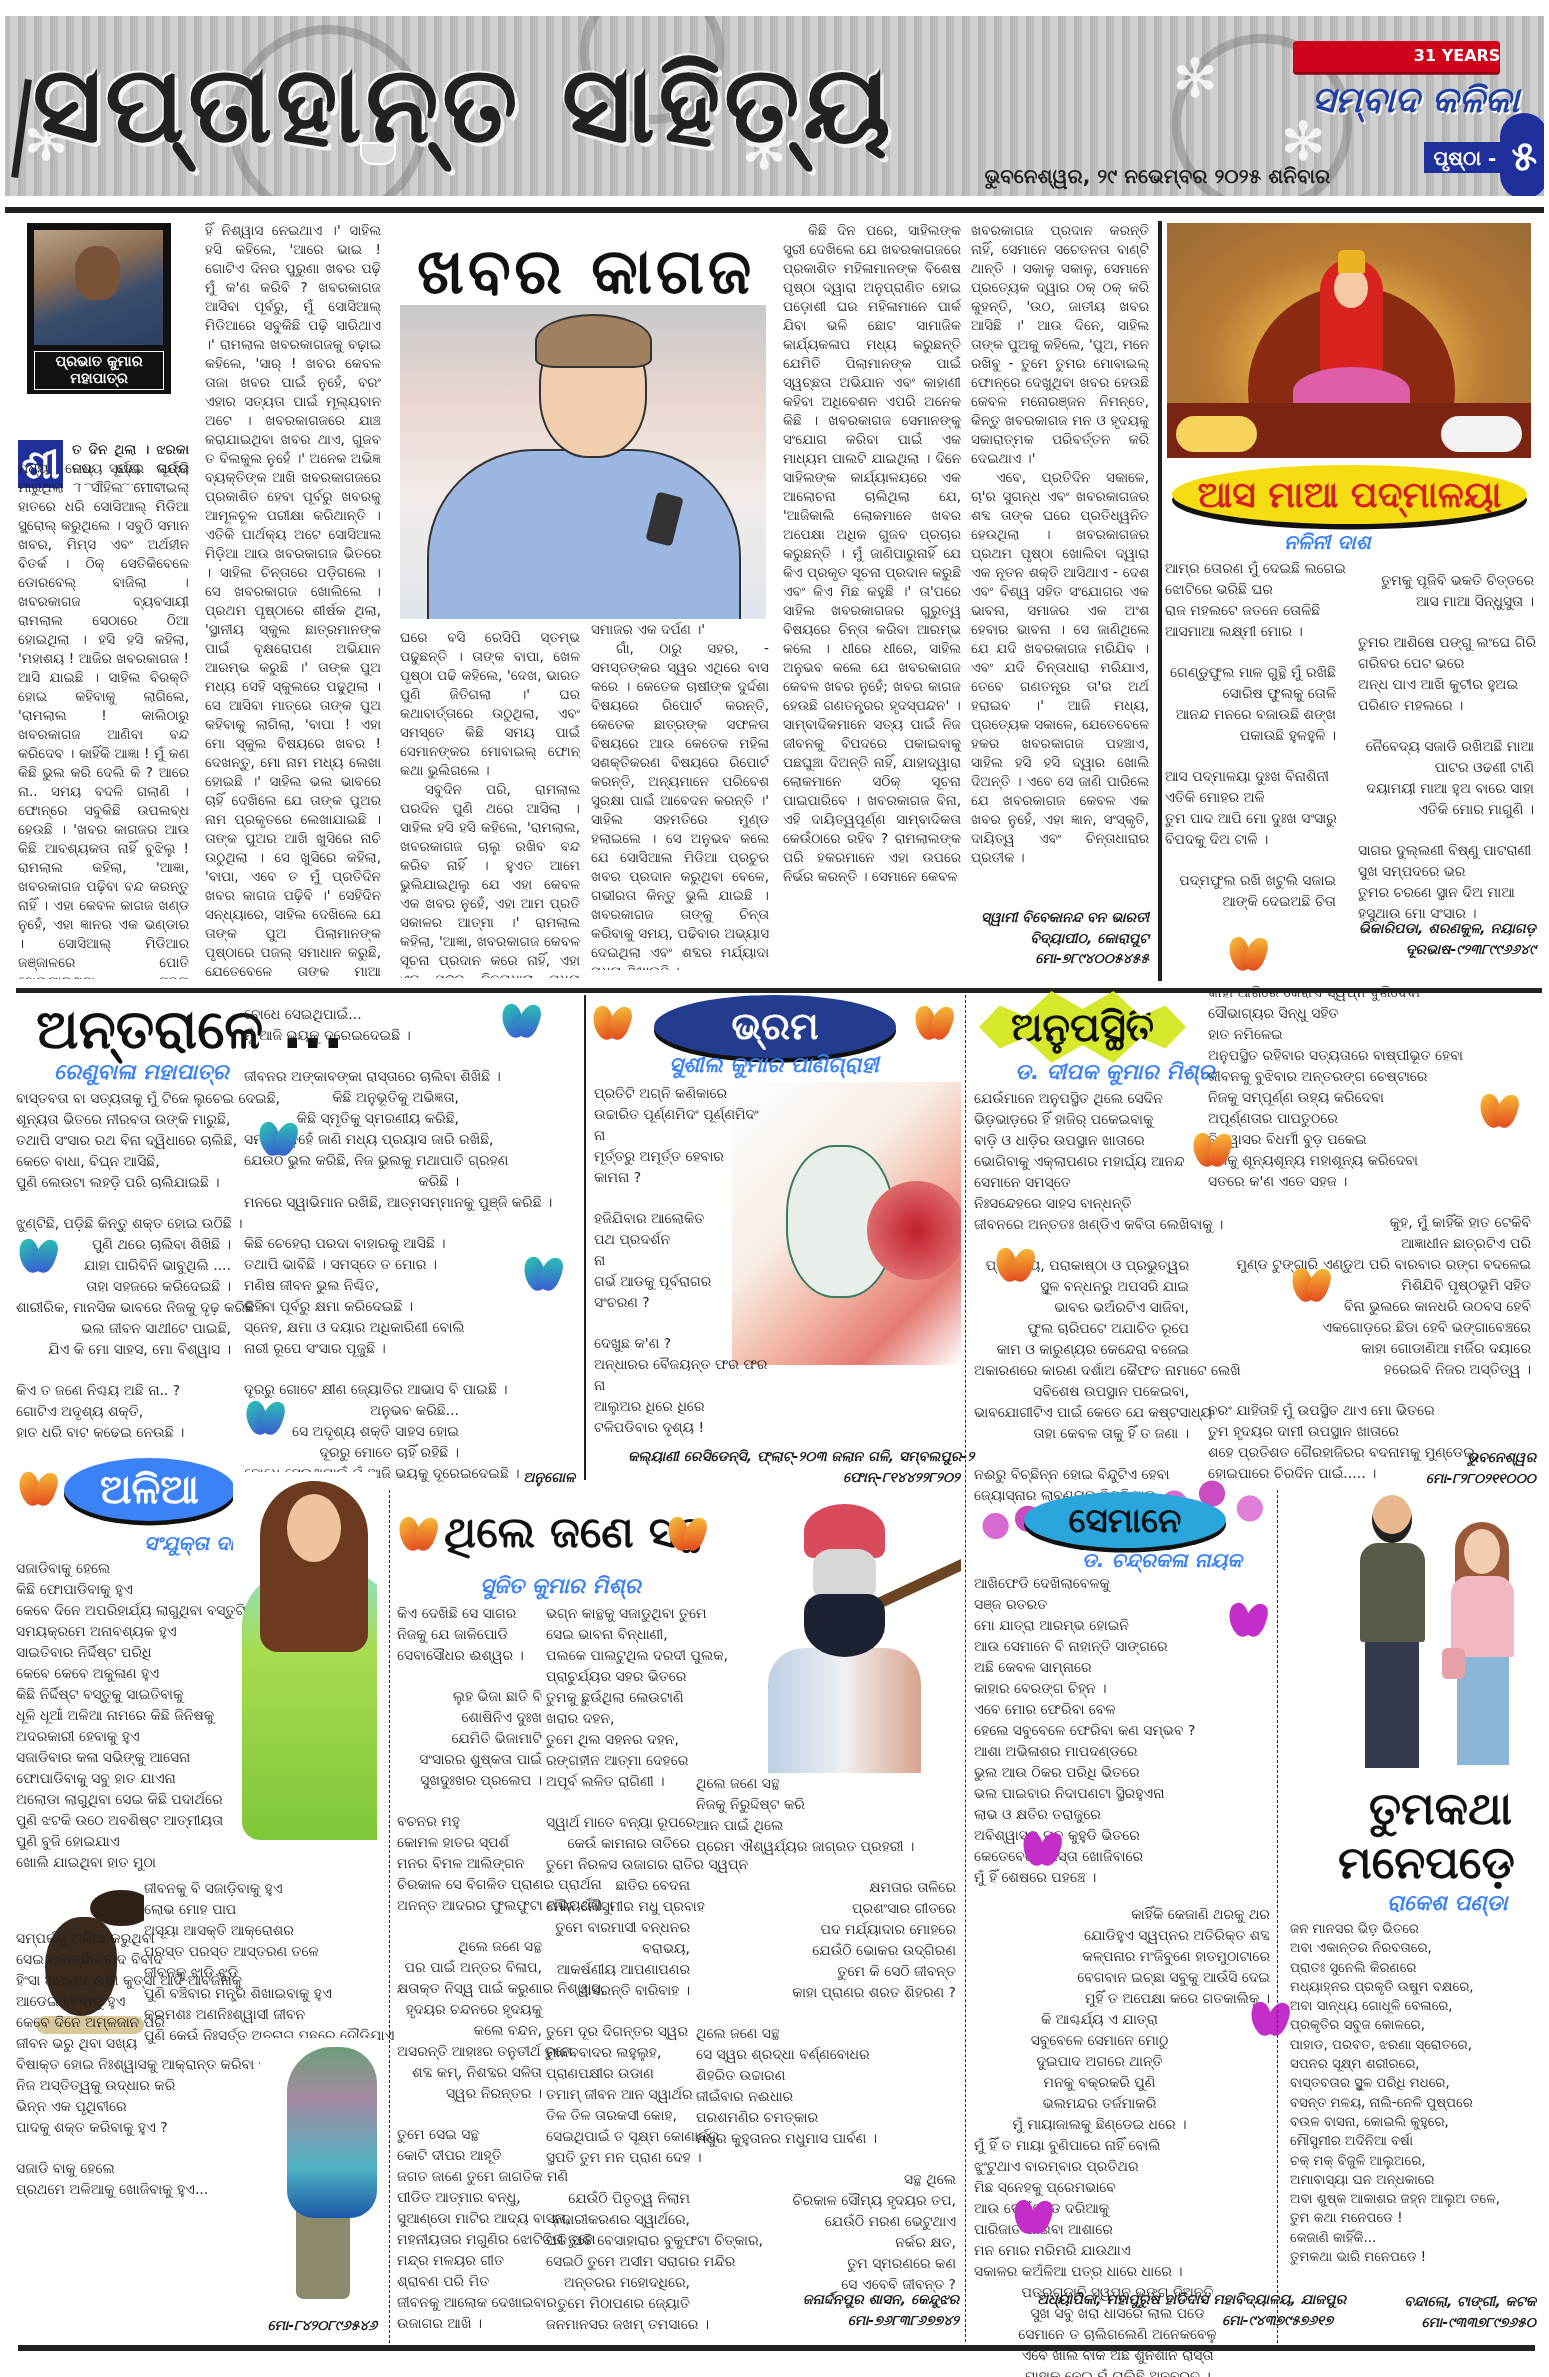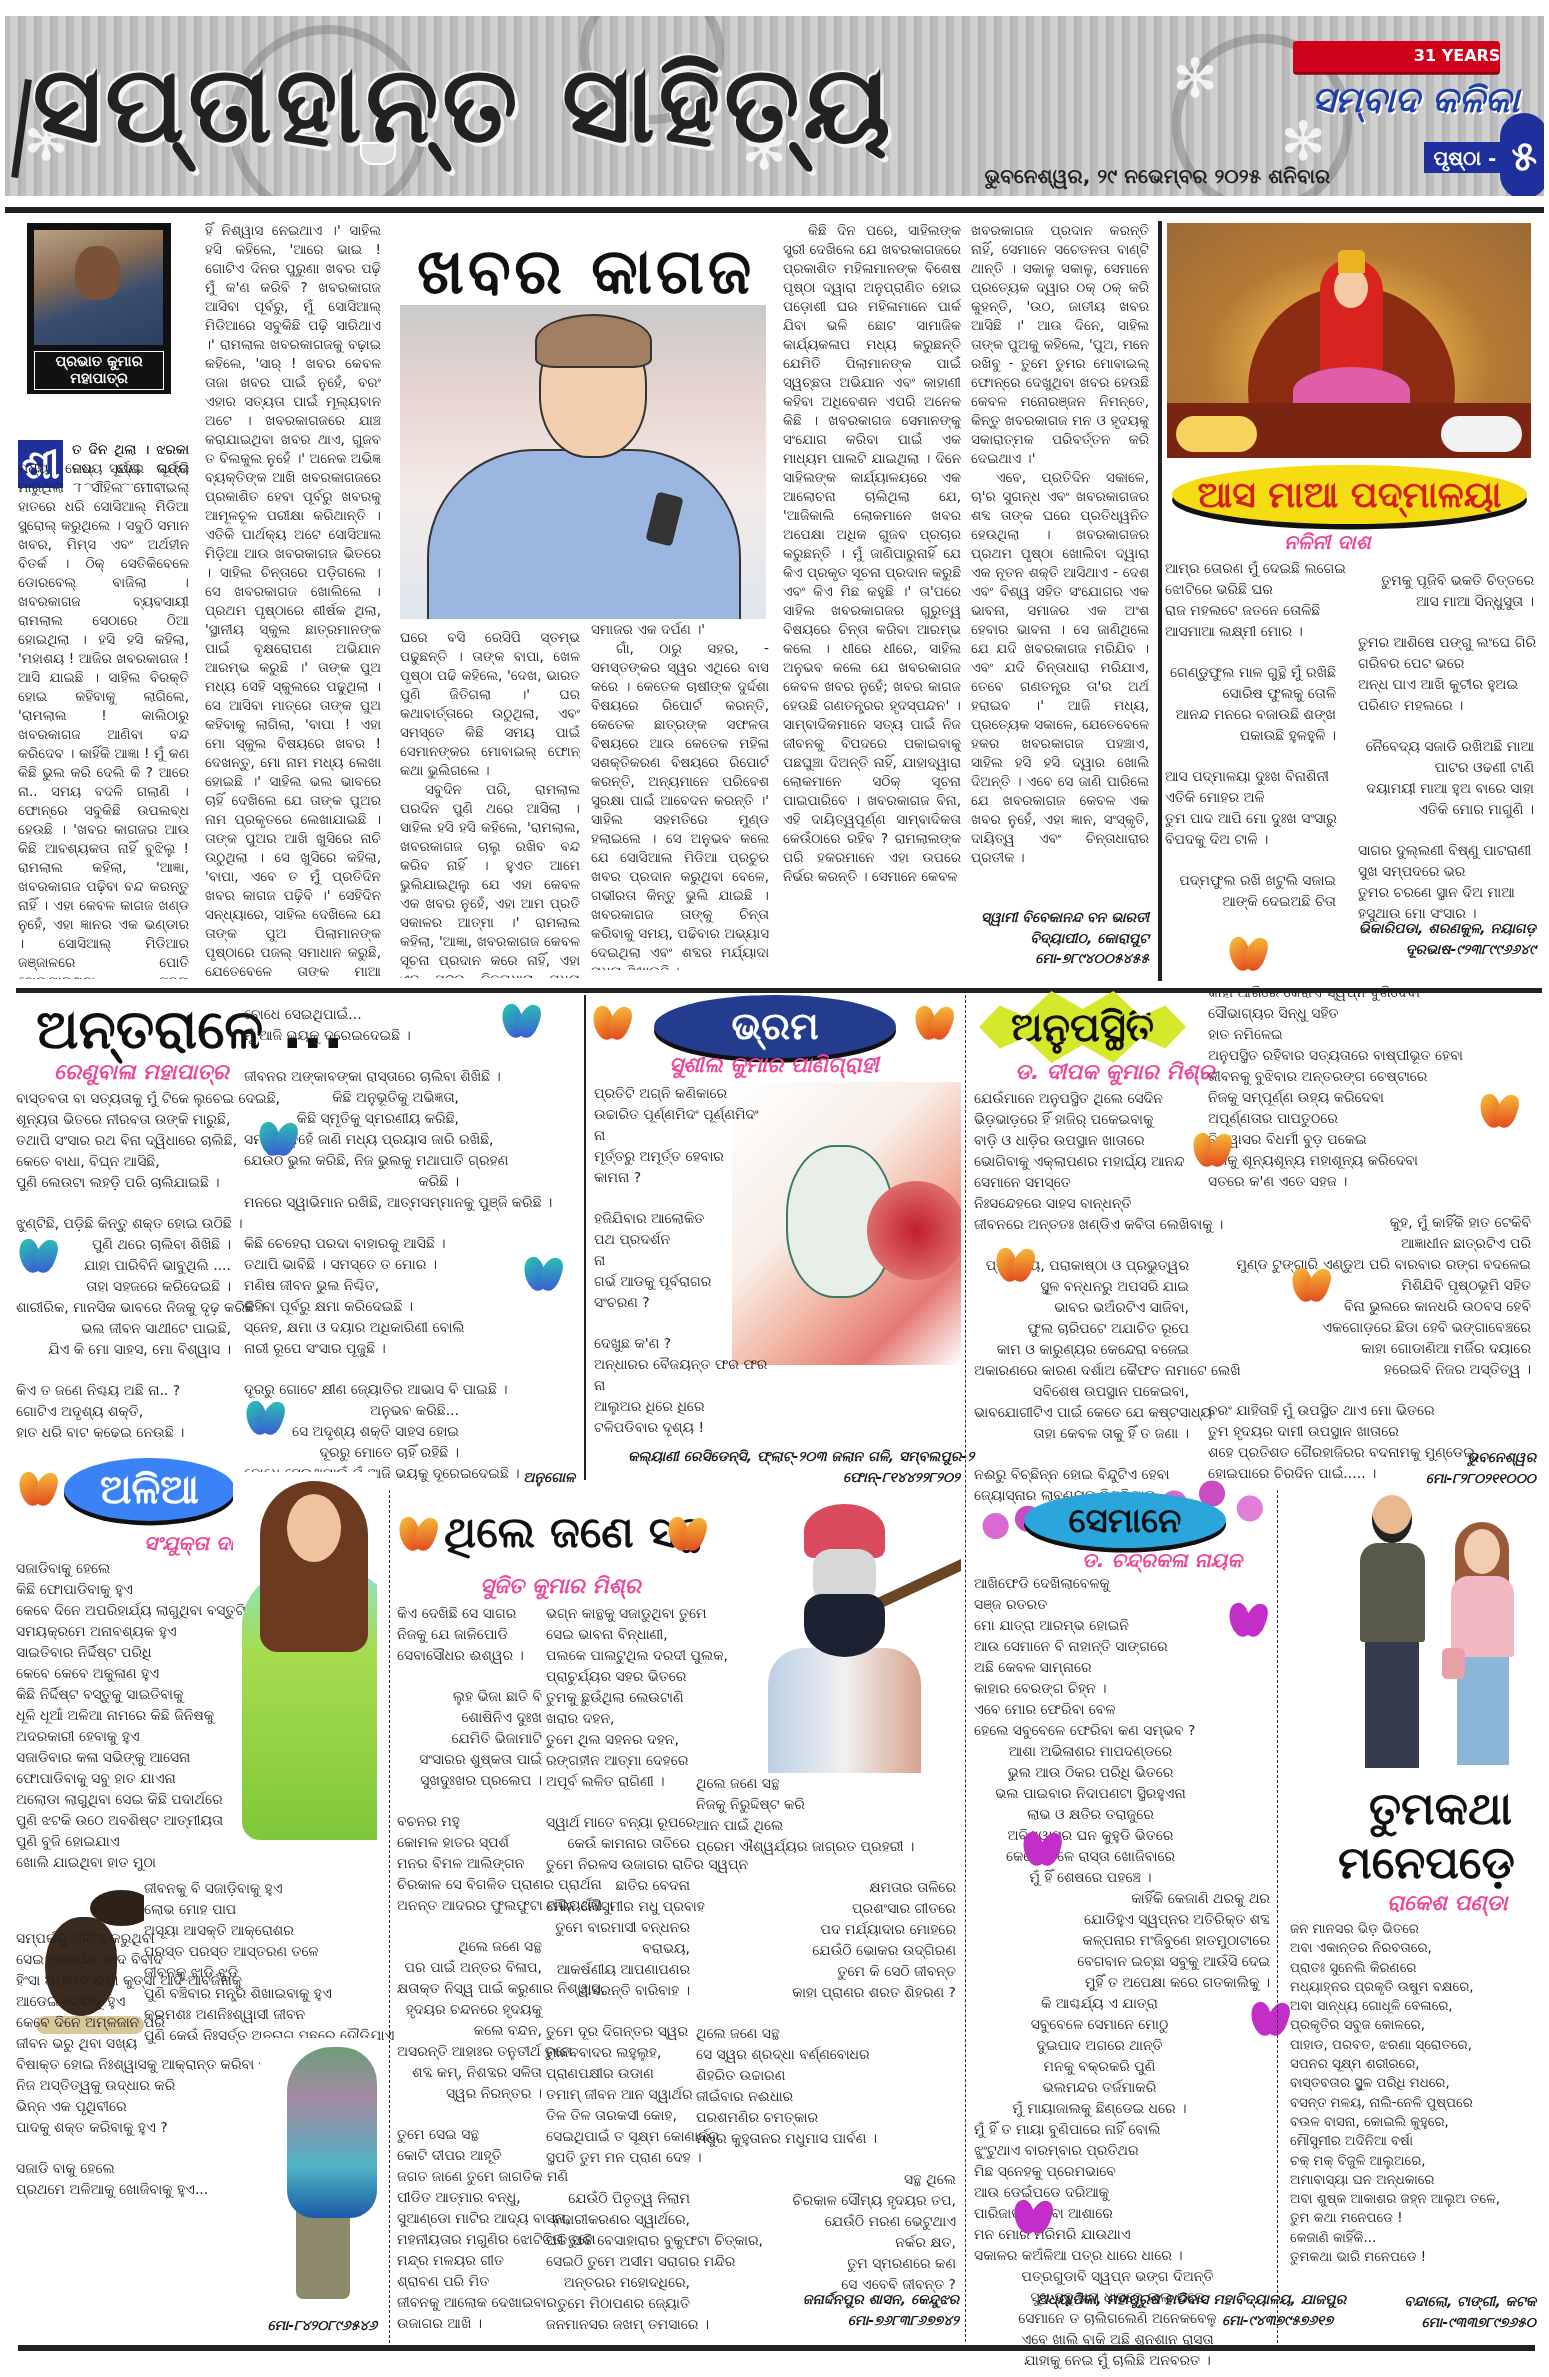--- a/index.html
+++ b/index.html
@@ -30,21 +30,21 @@
   .rule { position: absolute; left: 5.4px; height: 6.3px; background: #222; }
 
   
   .col-text { position: absolute; font-size: 13.6px; line-height: 19px; text-align: justify; color: #222; }
   .col-text p { margin: 0; }
   .col-text p.indent { text-indent: 25px; }
   .poem { position: absolute; font-size: 14px; line-height: 21px; color: #222; white-space: nowrap; }
   .poem .line { display: block; }
   .poem .right { text-align: right; }
   .poem .stanza { margin-bottom: 20px; }
-  .byline { position: absolute; font-style: italic; font-weight: bold; font-size: 25px; color: #ec4899; white-space: nowrap; }
+  .byline { position: absolute; font-style: italic; font-weight: bold; font-size: 25px; color: #3b82f6; white-space: nowrap; }
   .sign { position: absolute; font-style: italic; font-weight: bold; font-size: 14px; line-height: 20.7px; text-align: right; white-space: nowrap; }
 
   
   .author-photo-frame { position: absolute; left: 27px; top: 223px; width: 144px; height: 171px; background: #111; padding: 7.2px; }
   .author-photo { width: 129px; height: 115px; background: linear-gradient(160deg, #b9a387 0%, #8a6c52 35%, #3b4d6d 60%, #2c3f63 100%); position: relative; }
   .author-photo .face { position: absolute; left: 41px; top: 16px; width: 45px; height: 54px; background: #7a5238; border-radius: 45% 45% 40% 40%; }
   .author-name-box { margin-top: 5.4px; background: #111; color: #fff; font-size: 14.4px; font-weight: bold; text-align: center; border: 1.8px solid #fff; padding: 1.8px 0; }
   .story-dropcap { position: absolute; left: 18px; top: 440px; width: 45px; height: 48px; background: #1f2f9c; color: #fff; font-size: 40px; font-weight: 900; text-align: center; line-height: 48px; }
   .story-title { position: absolute; left: 417px; top: 235px; font-size: 63px; font-weight: 900; color: #111; letter-spacing: 3.6px; }
   .story-illustration { position: absolute; left: 400px; top: 305px; width: 366px; height: 314px;
@@ -646,21 +646,21 @@
     <div class="stanza" style="margin-bottom:0;">
       <span class="line">ଆଖିଫେଡି ଦେଖିଲାବେଳକୁ</span>
       <span class="line">ସଞ୍ଜ ରତରତ</span>
       <span class="line">ମୋ ଯାତ୍ରା ଆରମ୍ଭ ହୋଇନି</span>
       <span class="line">ଆଉ ସେମାନେ ବି ନାହାନ୍ତି ସାଙ୍ଗରେ</span>
       <span class="line">ଅଛି କେବଳ ସାମ୍ନାରେ</span>
       <span class="line">କାହାର ବେରଙ୍ଗ ଚିହ୍ନ ।</span>
       <span class="line">ଏବେ ମୋର ଫେରିବା ବେଳ</span>
       <span class="line">ହେଲେ ସବୁବେଳେ ଫେରିବା କଣ ସମ୍ଭବ ?</span>
     </div>
-    <div class="stanza" style="margin-bottom:0;text-align:center;width:233px;">
+    <div class="stanza" style="margin-bottom:16px;text-align:left;width:233px;">
       <span class="line">ଆଶା ଅଭିଳାଶର ମାପଦଣ୍ଡରେ</span>
       <span class="line">ଭୁଲ ଆଉ ଠିକର ପରିଧି ଭିତରେ</span>
       <span class="line">ଭଲ ପାଇବାର ନିଦାପଣଟା ସ୍ଥିରହୁଏନା</span>
       <span class="line">ଲାଭ ଓ କ୍ଷତିର ତରାଜୁରେ</span>
       <span class="line">ଅବିଶ୍ୱାସର ଘନ କୁହୁଡି ଭିତରେ</span>
       <span class="line">କେତେବେଳେ ରାସ୍ତା ଖୋଜିବାରେ</span>
       <span class="line">ମୁଁ ହିଁ ଶେଷରେ ପହଞ୍ଚେ ।</span>
     </div>
     <div class="stanza right" style="margin-bottom:0;width:296px;">
       <span class="line">କାହିଁକି କେଜାଣି ଥରକୁ ଥର</span>

